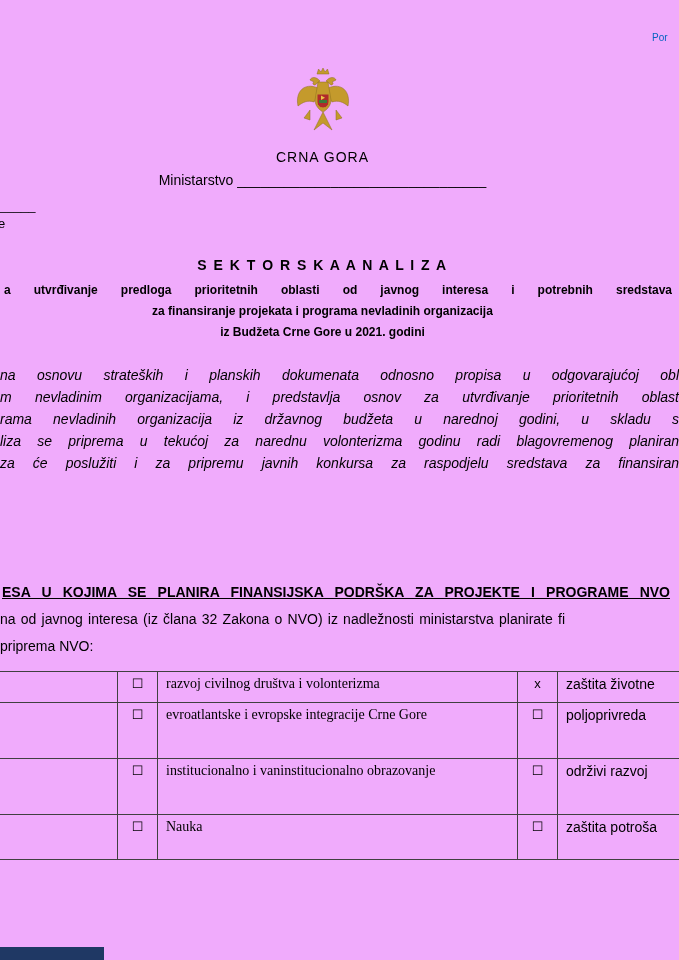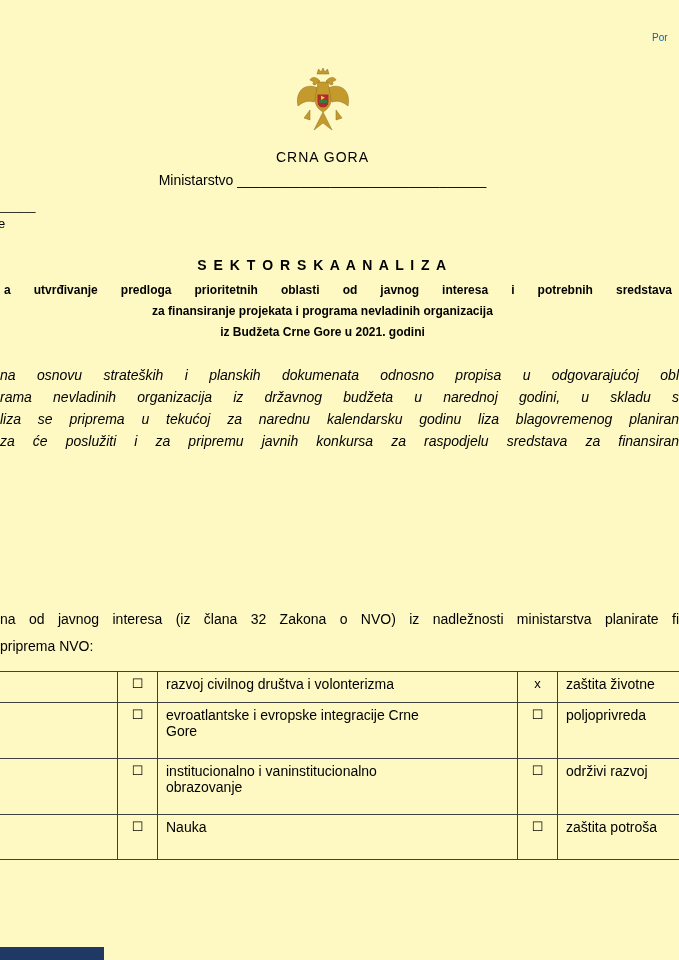--- a/index.html
+++ b/index.html
@@ -1,38 +1,38 @@
 <!DOCTYPE html>
 <html><head>
 <meta charset="utf-8">
 <style>
   html,body{margin:0;padding:0;background:#e9e9e9;}
   .page{
-    position:relative;width:679px;height:960px;background:#fef9c3;
+    position:relative;width:679px;height:960px;background:#f0abfc;
     overflow:hidden;font-family:"Liberation Sans", sans-serif;color:#000;
   }
   .abs{position:absolute;}
   .por{font-size:10px;color:#0563C1;cursor:pointer;}
   .center-blk{left:-17px;width:679px;text-align:center;}
   .country{font-size:14px;letter-spacing:1px;margin-top:5px;}
   .ministry{font-size:14px;margin-top:7px;}
   .frag{font-size:13px;}
   .doc-title{font-size:14px;font-weight:bold;letter-spacing:1.5px;}
   .just{text-align:justify;text-align-last:justify;}
   .sub{font-size:12px;font-weight:bold;line-height:21px;}
   .intro{font-size:14px;font-style:italic;}
   .intro div{line-height:22px;}
   .heading{font-size:14px;font-weight:bold;text-decoration:underline;}
   .sintro{font-size:14px;}
   table.areas{border-collapse:collapse;table-layout:fixed;width:859px;font-size:14px;}
   table.areas td{border:1px solid #404040;vertical-align:top;padding:4px 8px;}
   td.cfrag{padding-left:66px;padding-right:4px;}
   td.check{text-align:center;padding:5px 0;font-size:13px;}
   td.atxt{padding-left:12px;}
-  .wrapw{max-width:280px;}
+  .wrapw{max-width:280px;font-family:Liberation Serif, serif;}
   .footerbar{background:#1F3864;}
 </style>
 </head>
 <body>
 
 <div class="page">
 
   <div class="abs por" style="left:652px;top:32px;">Por</div>
 
   <div class="abs center-blk" style="top:66px;">
@@ -66,27 +66,29 @@
   </div>
 
   <div class="abs sub just" style="left:4px;top:280px;width:668px;">a utvrđivanje predloga prioritetnih oblasti od javnog interesa i potrebnih sredstava</div>
   <div class="abs center-blk" style="top:301px;">
     <div class="sub">za finansiranje projekata i programa nevladinih organizacija</div>
     <div class="sub">iz Budžeta Crne Gore u 2021. godini</div>
   </div>
 
   <div class="abs intro" style="left:0;top:364px;width:679px;">
     <div class="just">na osnovu strateških i planskih dokumenata odnosno propisa u odgovarajućoj obl</div>
+    <div class="just">m nevladinim organizacijama, i predstavlja osnov za utvrđivanje prioritetnih oblast</div>
     <div class="just">rama nevladinih organizacija iz državnog budžeta u narednoj godini, u skladu s</div>
-    <div class="just">liza se priprema u tekućoj za narednu kalendarsku godinu liza blagovremenog planiran</div>
+    <div class="just">liza se priprema u tekućoj za narednu volonterizma godinu radi blagovremenog planiran</div>
     <div class="just">za će poslužiti i za pripremu javnih konkursa za raspodjelu sredstava za finansiran</div>
   </div>
 
+  <div class="abs heading just" style="left:2px;top:584px;width:668px;">ESA U KOJIMA SE PLANIRA FINANSIJSKA PODRŠKA ZA PROJEKTE I PROGRAME NVO</div>
 
-  <div class="abs sintro just" style="left:0;top:611px;width:679px;">na od javnog interesa (iz člana 32 Zakona o NVO) iz nadležnosti ministarstva planirate fi</div>
+  <div class="abs sintro just" style="left:0;top:611px;width:565px;">na od javnog interesa (iz člana 32 Zakona o NVO) iz nadležnosti ministarstva planirate fi</div>
   <div class="abs sintro" style="left:0;top:638px;">priprema NVO:</div>
 
   <table class="areas abs" style="left:-62px;top:671px;">
     <colgroup>
       <col style="width:179px">
         <col style="width:40px">
         <col style="width:360px">
         <col style="width:40px">
         <col style="width:240px">
     </colgroup>

